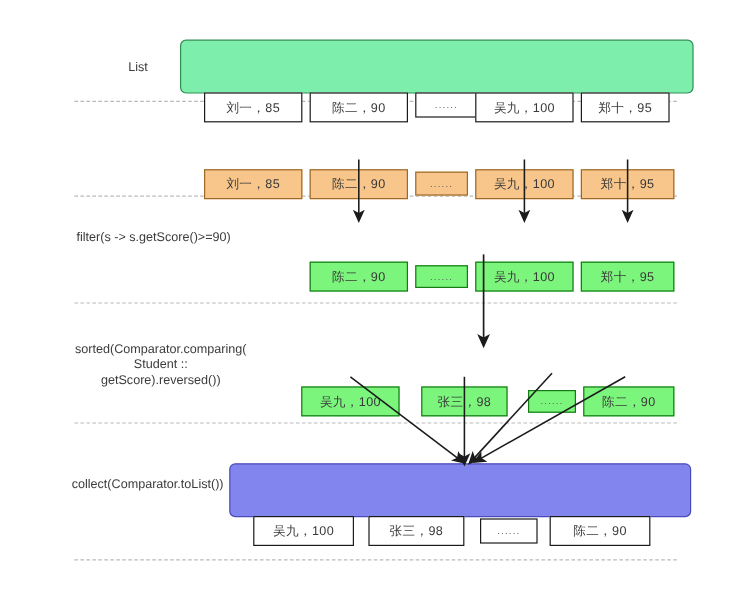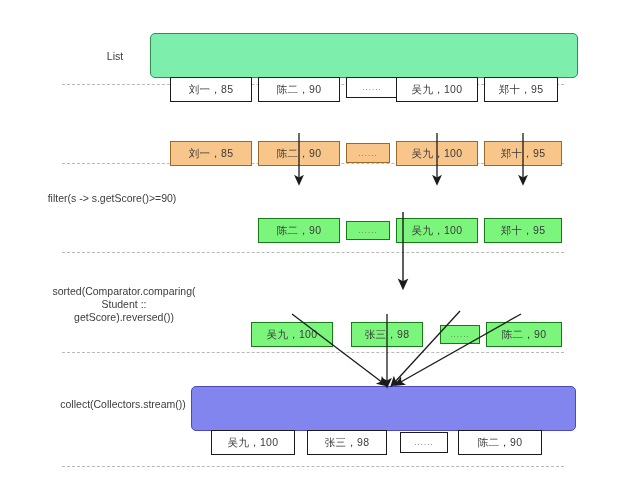--- a/index.html
+++ b/index.html
@@ -107,37 +107,37 @@
   <div class="cell cell-white" style="left:396px; top:43px; width:82px; height:25px;">吴九，100</div>
   <div class="cell cell-white" style="left:484px; top:43px; width:74px; height:25px;">郑十，95</div>
 
 
   <div class="cell cell-orange" style="left:170px; top:107px; width:82px; height:25px;">刘一，85</div>
   <div class="cell cell-orange" style="left:258px; top:107px; width:82px; height:25px;">陈二，90</div>
   <div class="cell cell-orange cell-ellipsis" style="left:346px; top:109px; width:44px; height:20px;">......</div>
   <div class="cell cell-orange" style="left:396px; top:107px; width:82px; height:25px;">吴九，100</div>
   <div class="cell cell-orange" style="left:484px; top:107px; width:78px; height:25px;">郑十，95</div>
 
-  <div class="row-label" style="left:12px; top:192px; width:200px;">filter(s -&gt; s.getScore()&gt;=90)</div>
+  <div class="row-label" style="left:28px; top:192px; width:200px;">filter(s -&gt; s.getScore()&gt;=90)</div>
 
   <div class="cell cell-green" style="left:258px; top:184px; width:82px; height:25px;">陈二，90</div>
   <div class="cell cell-green cell-ellipsis" style="left:346px; top:187px; width:44px; height:19px;">......</div>
   <div class="cell cell-green" style="left:396px; top:184px; width:82px; height:25px;">吴九，100</div>
   <div class="cell cell-green" style="left:484px; top:184px; width:78px; height:25px;">郑十，95</div>
 
-  <div class="row-label" style="left:34px; top:285px; width:180px;">sorted(Comparator.comparing(
+  <div class="row-label" style="left:44px; top:285px; width:180px;">sorted(Comparator.comparing(
 Student ::
 getScore).reversed())</div>
 
   <div class="cell cell-green" style="left:251px; top:288px; width:82px; height:25px;">吴九，100</div>
   <div class="cell cell-green" style="left:351px; top:288px; width:72px; height:25px;">张三，98</div>
   <div class="cell cell-green cell-ellipsis" style="left:440px; top:291px; width:40px; height:19px;">......</div>
   <div class="cell cell-green" style="left:486px; top:288px; width:76px; height:25px;">陈二，90</div>
 
-  <div class="row-label" style="left:28px; top:398px; width:190px;">collect(Collectors.stream())</div>
+  <div class="row-label" style="left:28px; top:398px; width:190px;">collect(Comparator.toList())</div>
 
   <div class="container-band band-blue" style="left:191px; top:386px; width:385px; height:45px;"></div>
 
   <div class="cell cell-white" style="left:211px; top:396px; width:84px; height:25px;">吴九，100</div>
   <div class="cell cell-white" style="left:307px; top:396px; width:80px; height:25px;">张三，98</div>
   <div class="cell cell-white cell-ellipsis" style="left:400px; top:398px; width:48px; height:21px;">......</div>
   <div class="cell cell-white" style="left:458px; top:396px; width:84px; height:25px;">陈二，90</div>
 
   <svg class="arrow-layer" viewBox="0 0 627 500">
     <defs>

